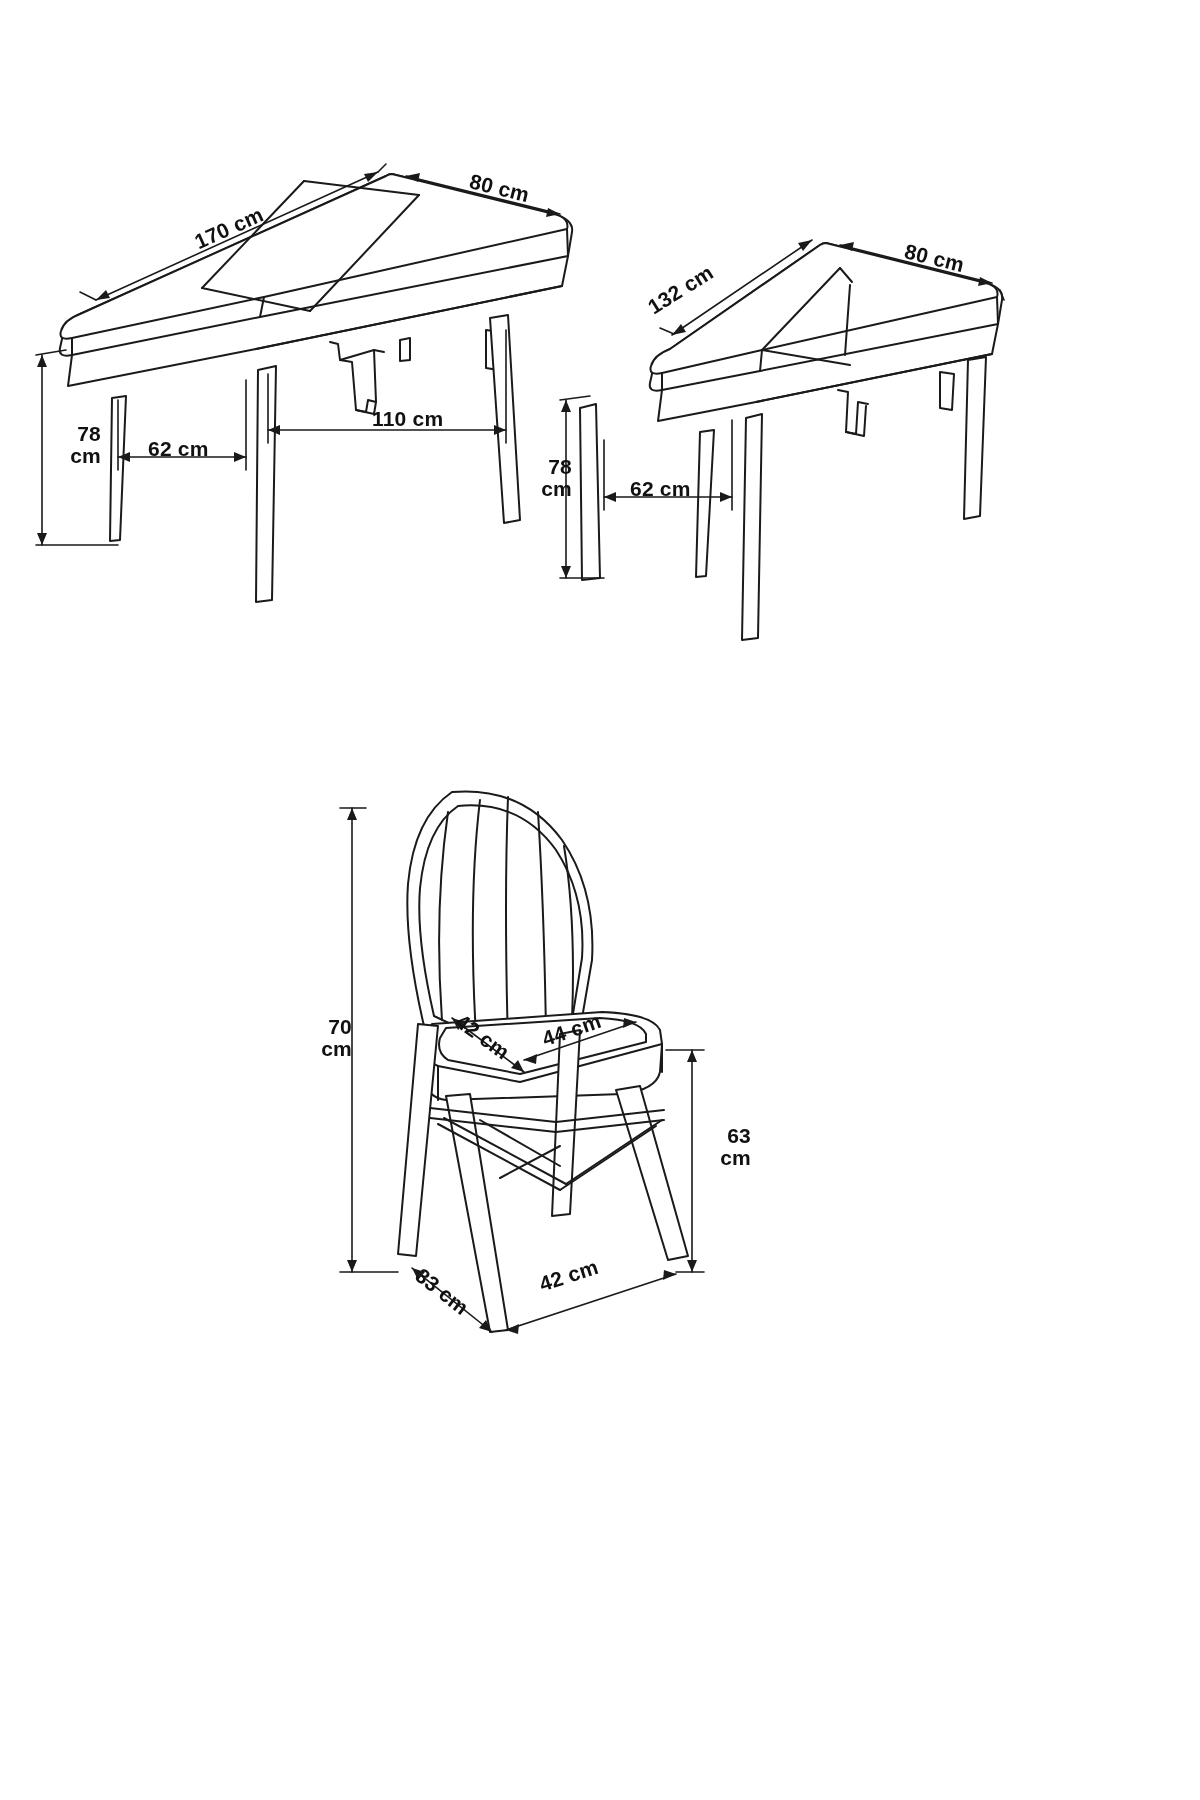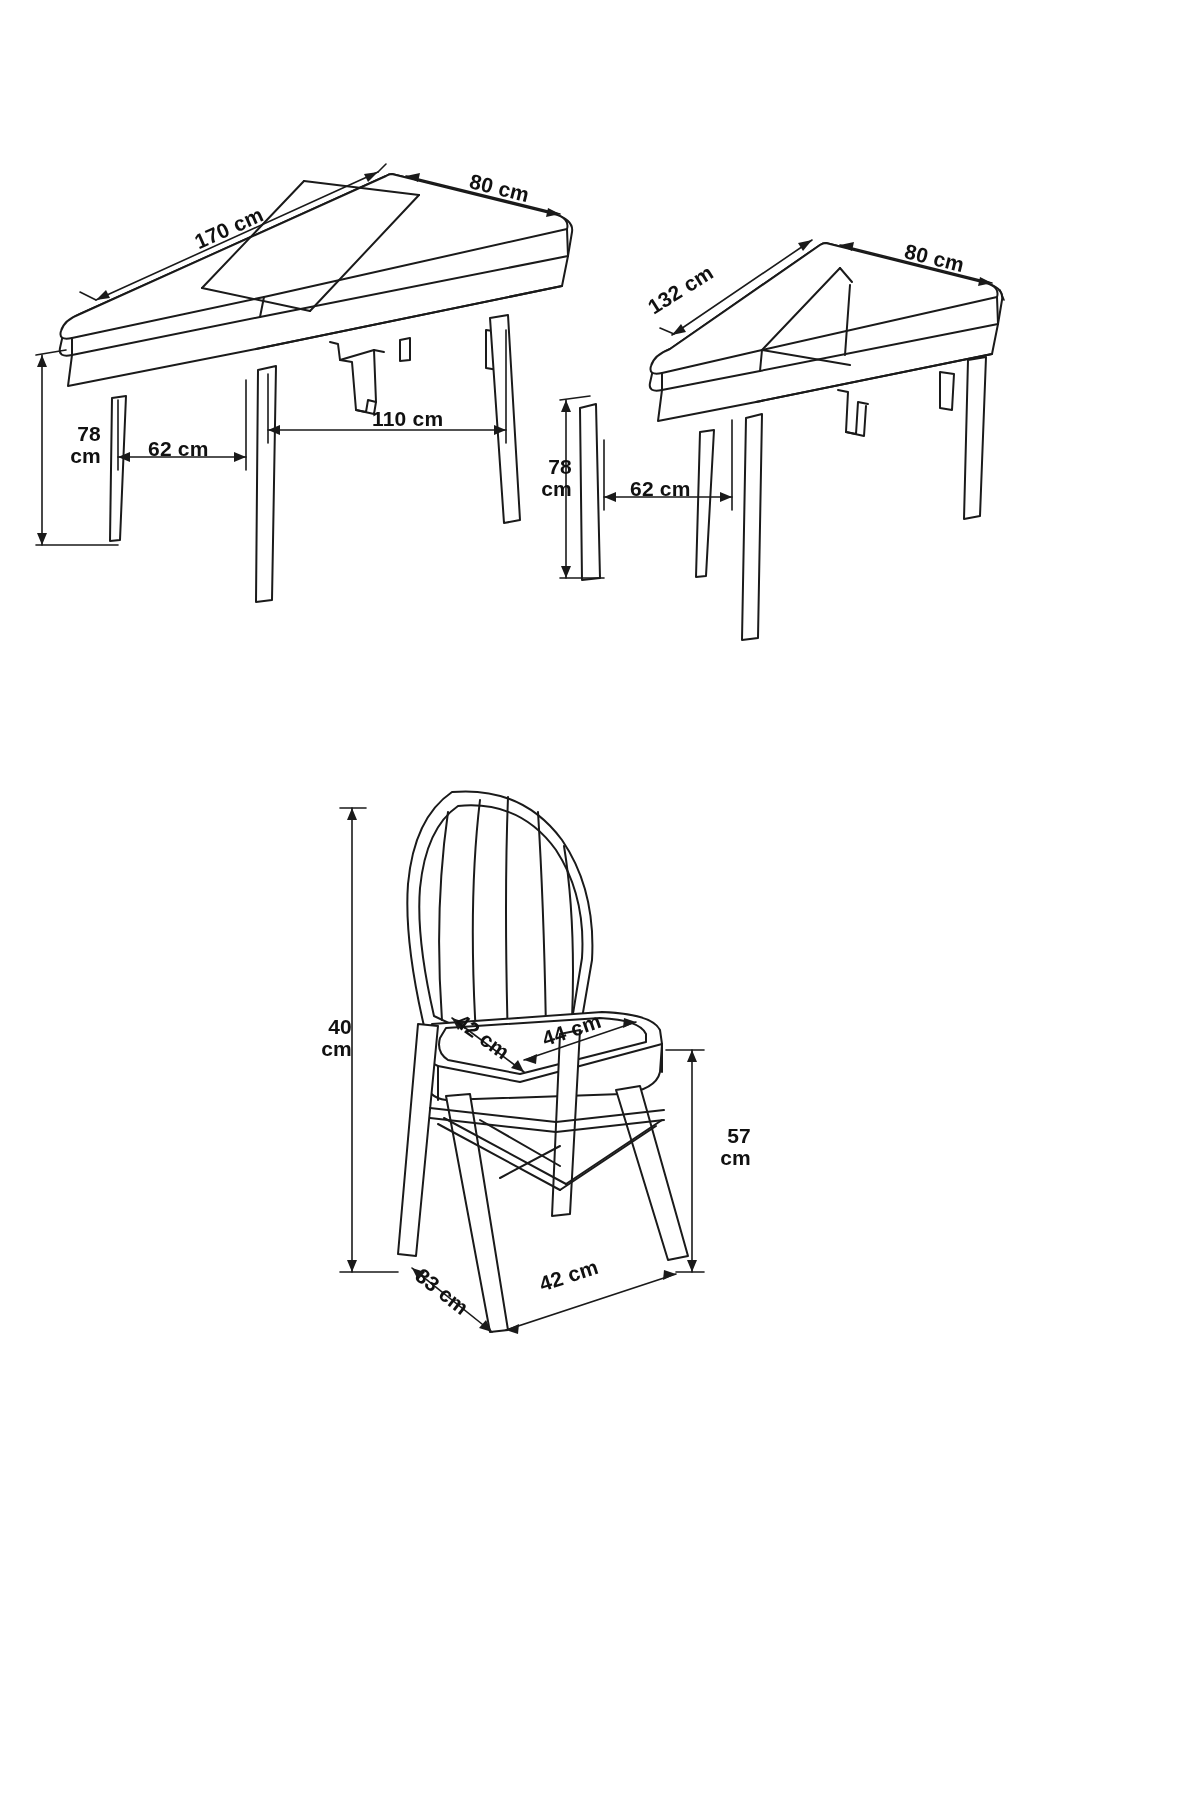--- a/index.html
+++ b/index.html
@@ -246,22 +246,22 @@
 cm</div>
   <div class="dim-label" style="left:148px; top:438px;">62 cm</div>
   <div class="dim-label" style="left:341px; top:408px;margin-left:31px;">110 cm</div>
 
   <div class="dim-label" style="left:650px; top:298px; transform:rotate(-32deg); transform-origin:left center;">132 cm</div>
   <div class="dim-label" style="left:905px; top:240px; transform:rotate(14deg); transform-origin:left center;">80 cm</div>
   <div class="dim-label stacked" style="left:528px; top:456px; width:44px;">78
 cm</div>
   <div class="dim-label" style="left:630px; top:478px;">62 cm</div>
 
-  <div class="dim-label stacked" style="left:308px; top:1016px; width:44px;">40
+  <div class="dim-label stacked" style="left:308px; top:1016px; width:44px;">70
 cm</div>
   <div class="dim-label" style="left:458px; top:1008px; transform:rotate(36deg); transform-origin:left center;">42 cm</div>
   <div class="dim-label" style="left:543px; top:1029px; transform:rotate(-19deg); transform-origin:left center;">44 cm</div>
-  <div class="dim-label stacked" style="left:707px; top:1125px; width:44px;">57
+  <div class="dim-label stacked" style="left:707px; top:1125px; width:44px;">63
 cm</div>
   <div class="dim-label" style="left:418px; top:1262px; transform:rotate(38deg); transform-origin:left center;">33 cm</div>
   <div class="dim-label" style="left:540px; top:1274px; transform:rotate(-18deg); transform-origin:left center;">42 cm</div>
 
 </div>
 
 </body></html>

